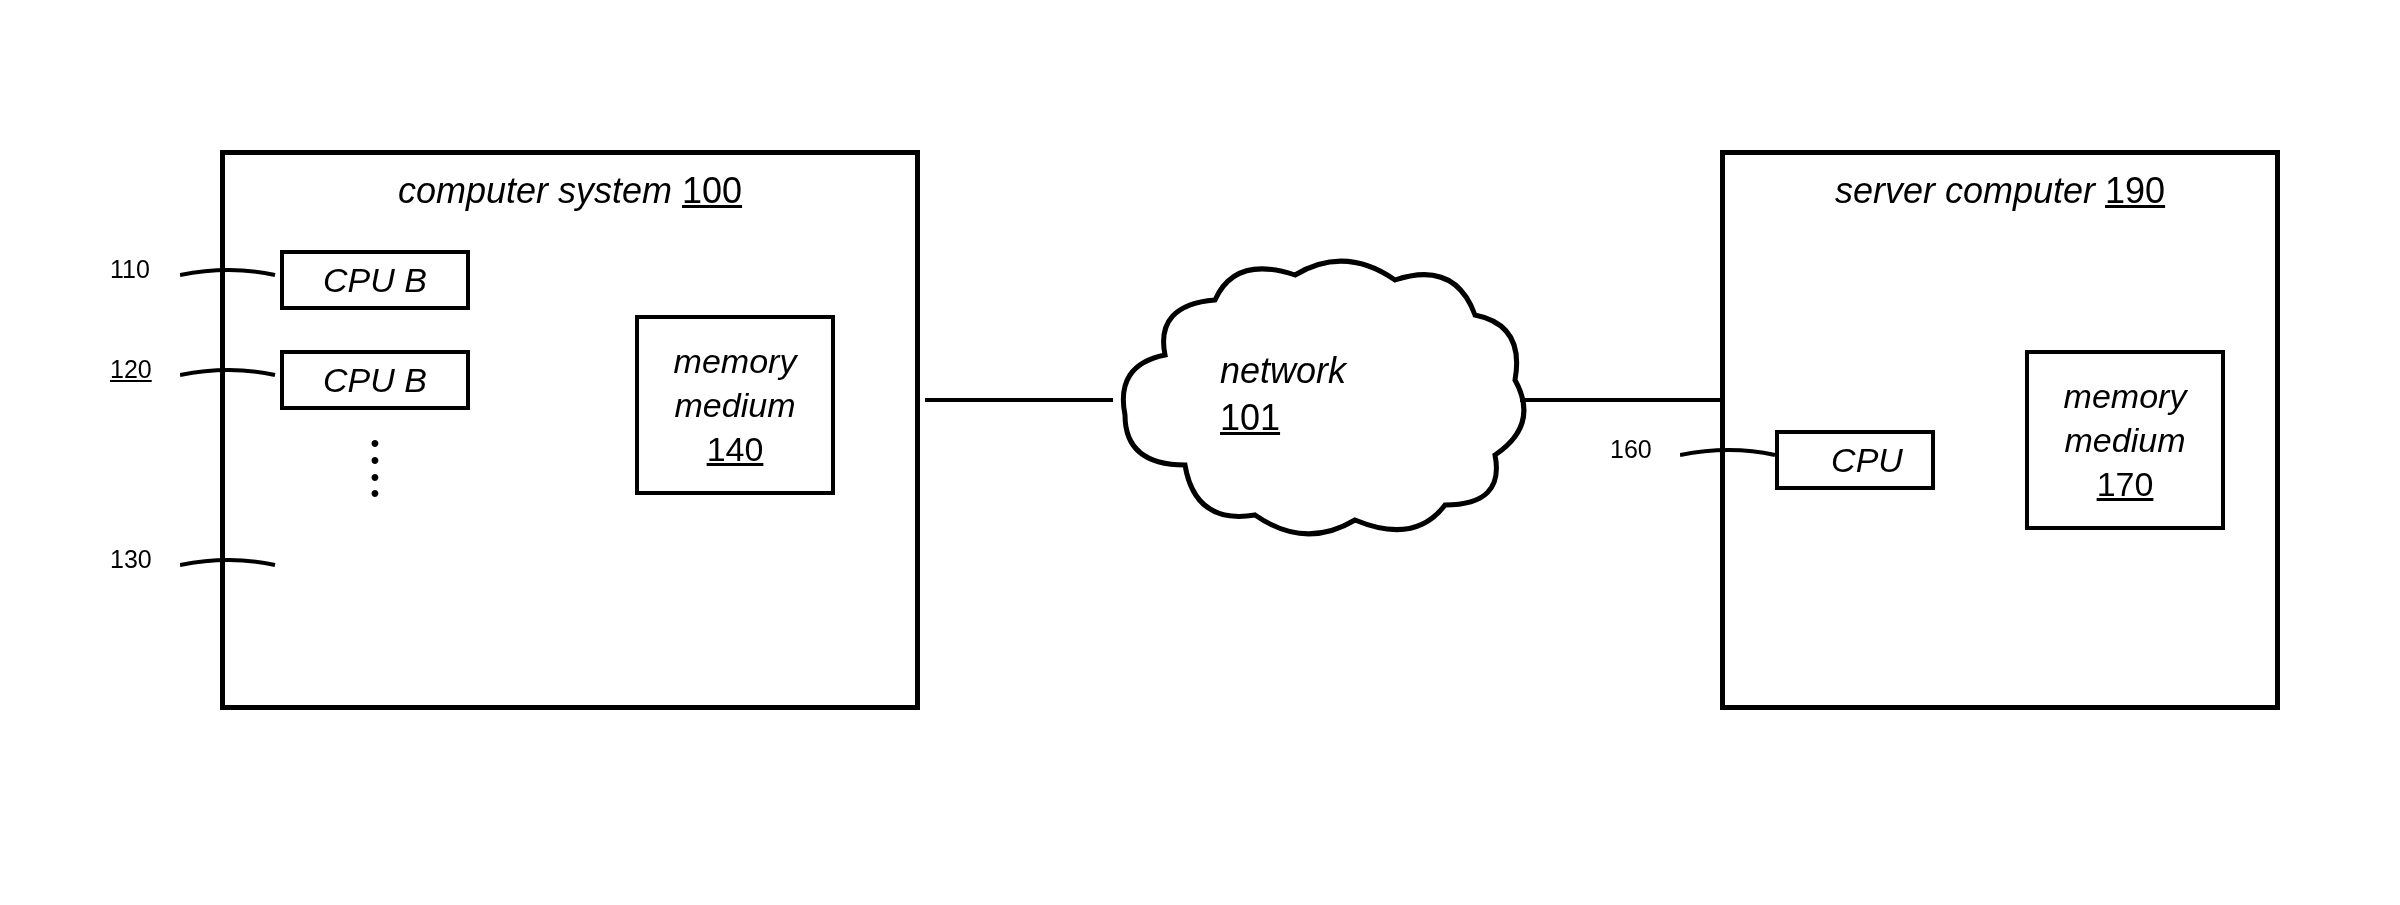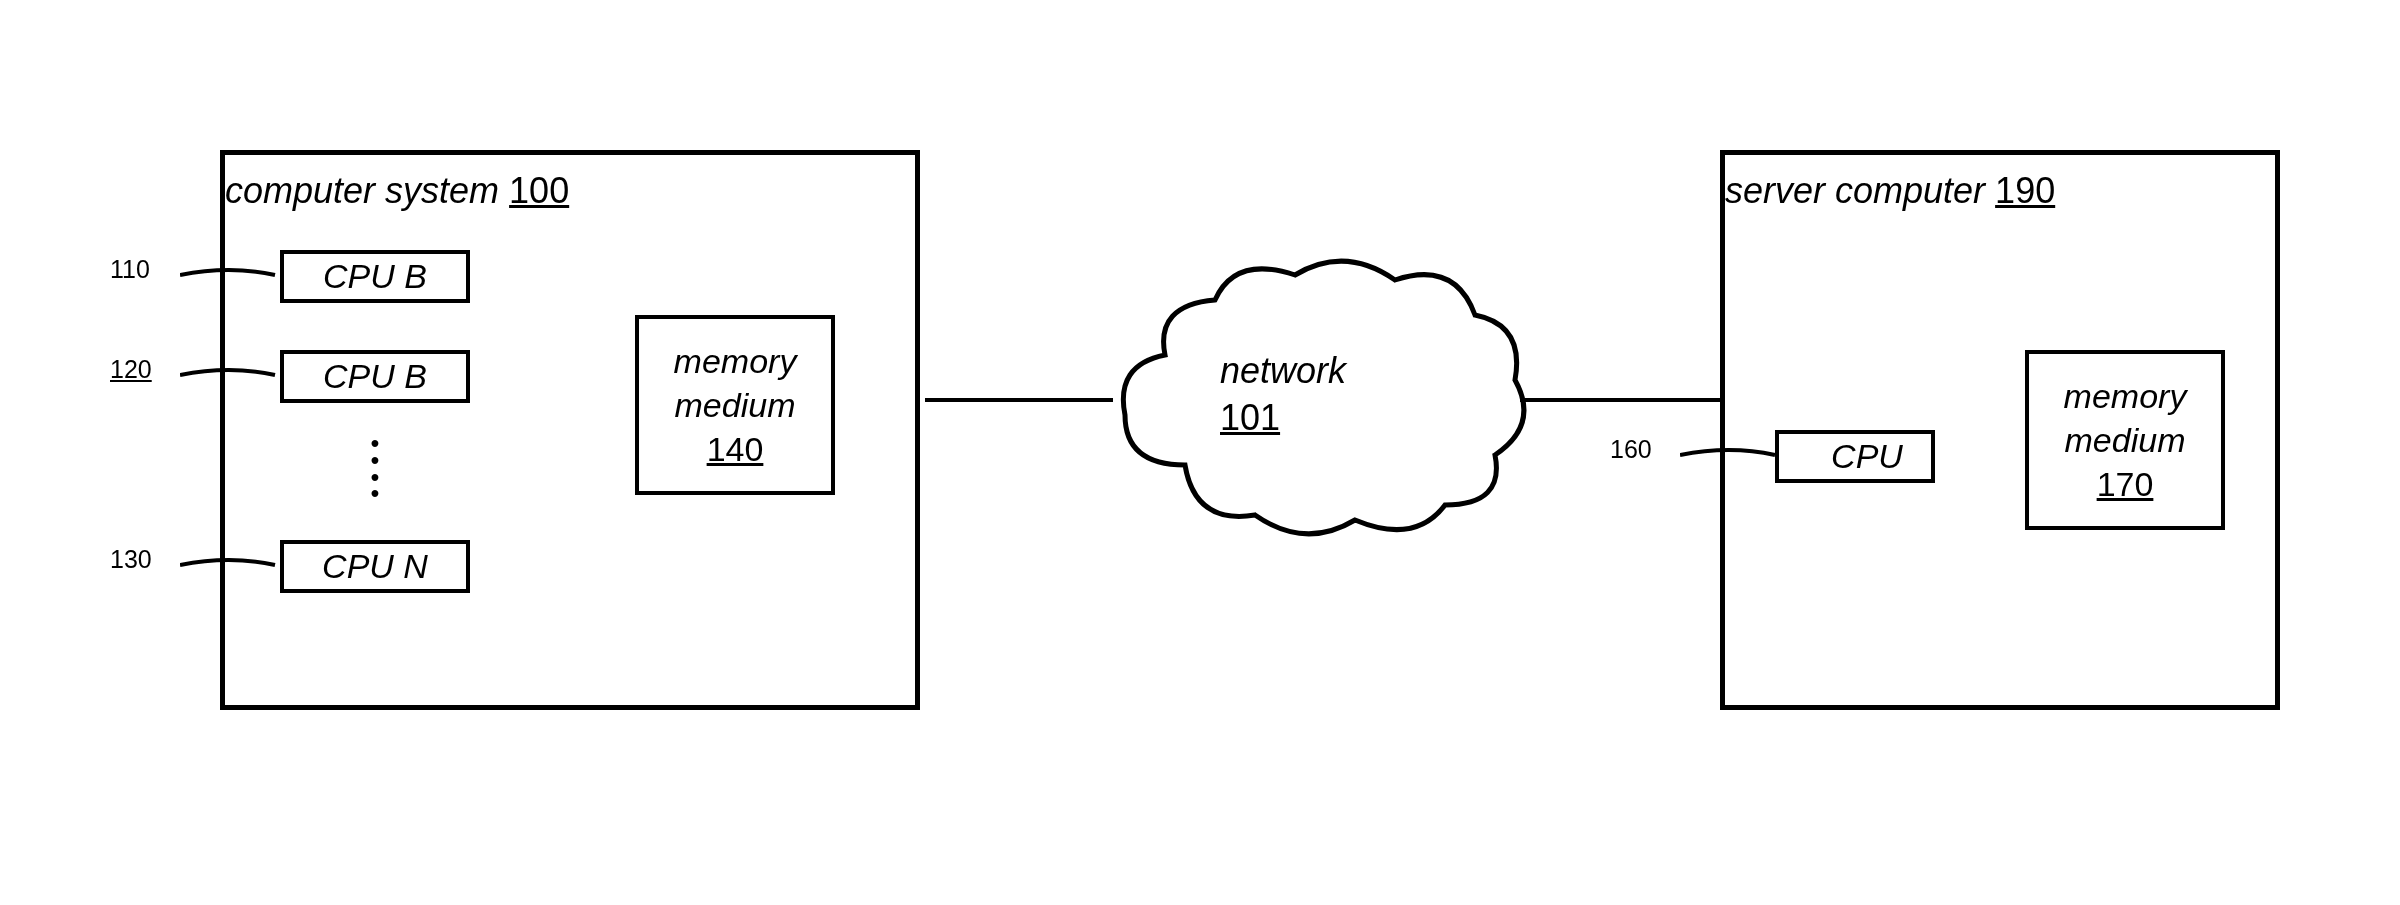--- a/index.html
+++ b/index.html
@@ -38,21 +38,21 @@
     }
     
     .server-computer {
       left: 1580px;
       top: 0;
       width: 560px;
       height: 560px;
     }
     
     .box-title {
-      text-align: left;
+      text-align: center;
       font-style: italic;
       font-size: 36px;
       margin-top: 15px;
     }
     
     .box-title .num {
       text-decoration: underline;
       font-style: normal;
     }
     
@@ -62,21 +62,21 @@
       background: white;
       font-style: italic;
       font-size: 34px;
       display: flex;
       align-items: center;
       justify-content: center;
     }
     
     .cpu-box {
       width: 190px;
-      height: 53px;
+      height: 60px;
     }
     
     .memory-box {
       width: 200px;
       height: 180px;
       text-align: center;
       flex-direction: column;
       font-size: 34px;
       line-height: 1.3;
     }
@@ -145,23 +145,20 @@
       <span>CPU B</span>
     </div>
     <div class="small-box cpu-box" style="left: 55px; top: 195px;">
       <span>CPU B</span>
     </div>
 
     <div class="dots" style="left: 140px; top: 280px;">
       •<br>•<br>•<br>•
     </div>
 
-    <div class="small-box cpu-box" style="left: 55px; top: 385px;">
-      <span>CPU N</span>
-    </div>
 
     <div class="small-box memory-box" style="left: 410px; top: 160px;">
       <span>memory</span>
       <span>medium</span>
       <span class="num">140</span>
     </div>
   </div>
 
   <div class="ref-label" style="left: -30px; top: 105px;">110</div>
   <svg class="leader-curve" style="left: 40px; top: 110px; width: 100px; height: 30px;">

